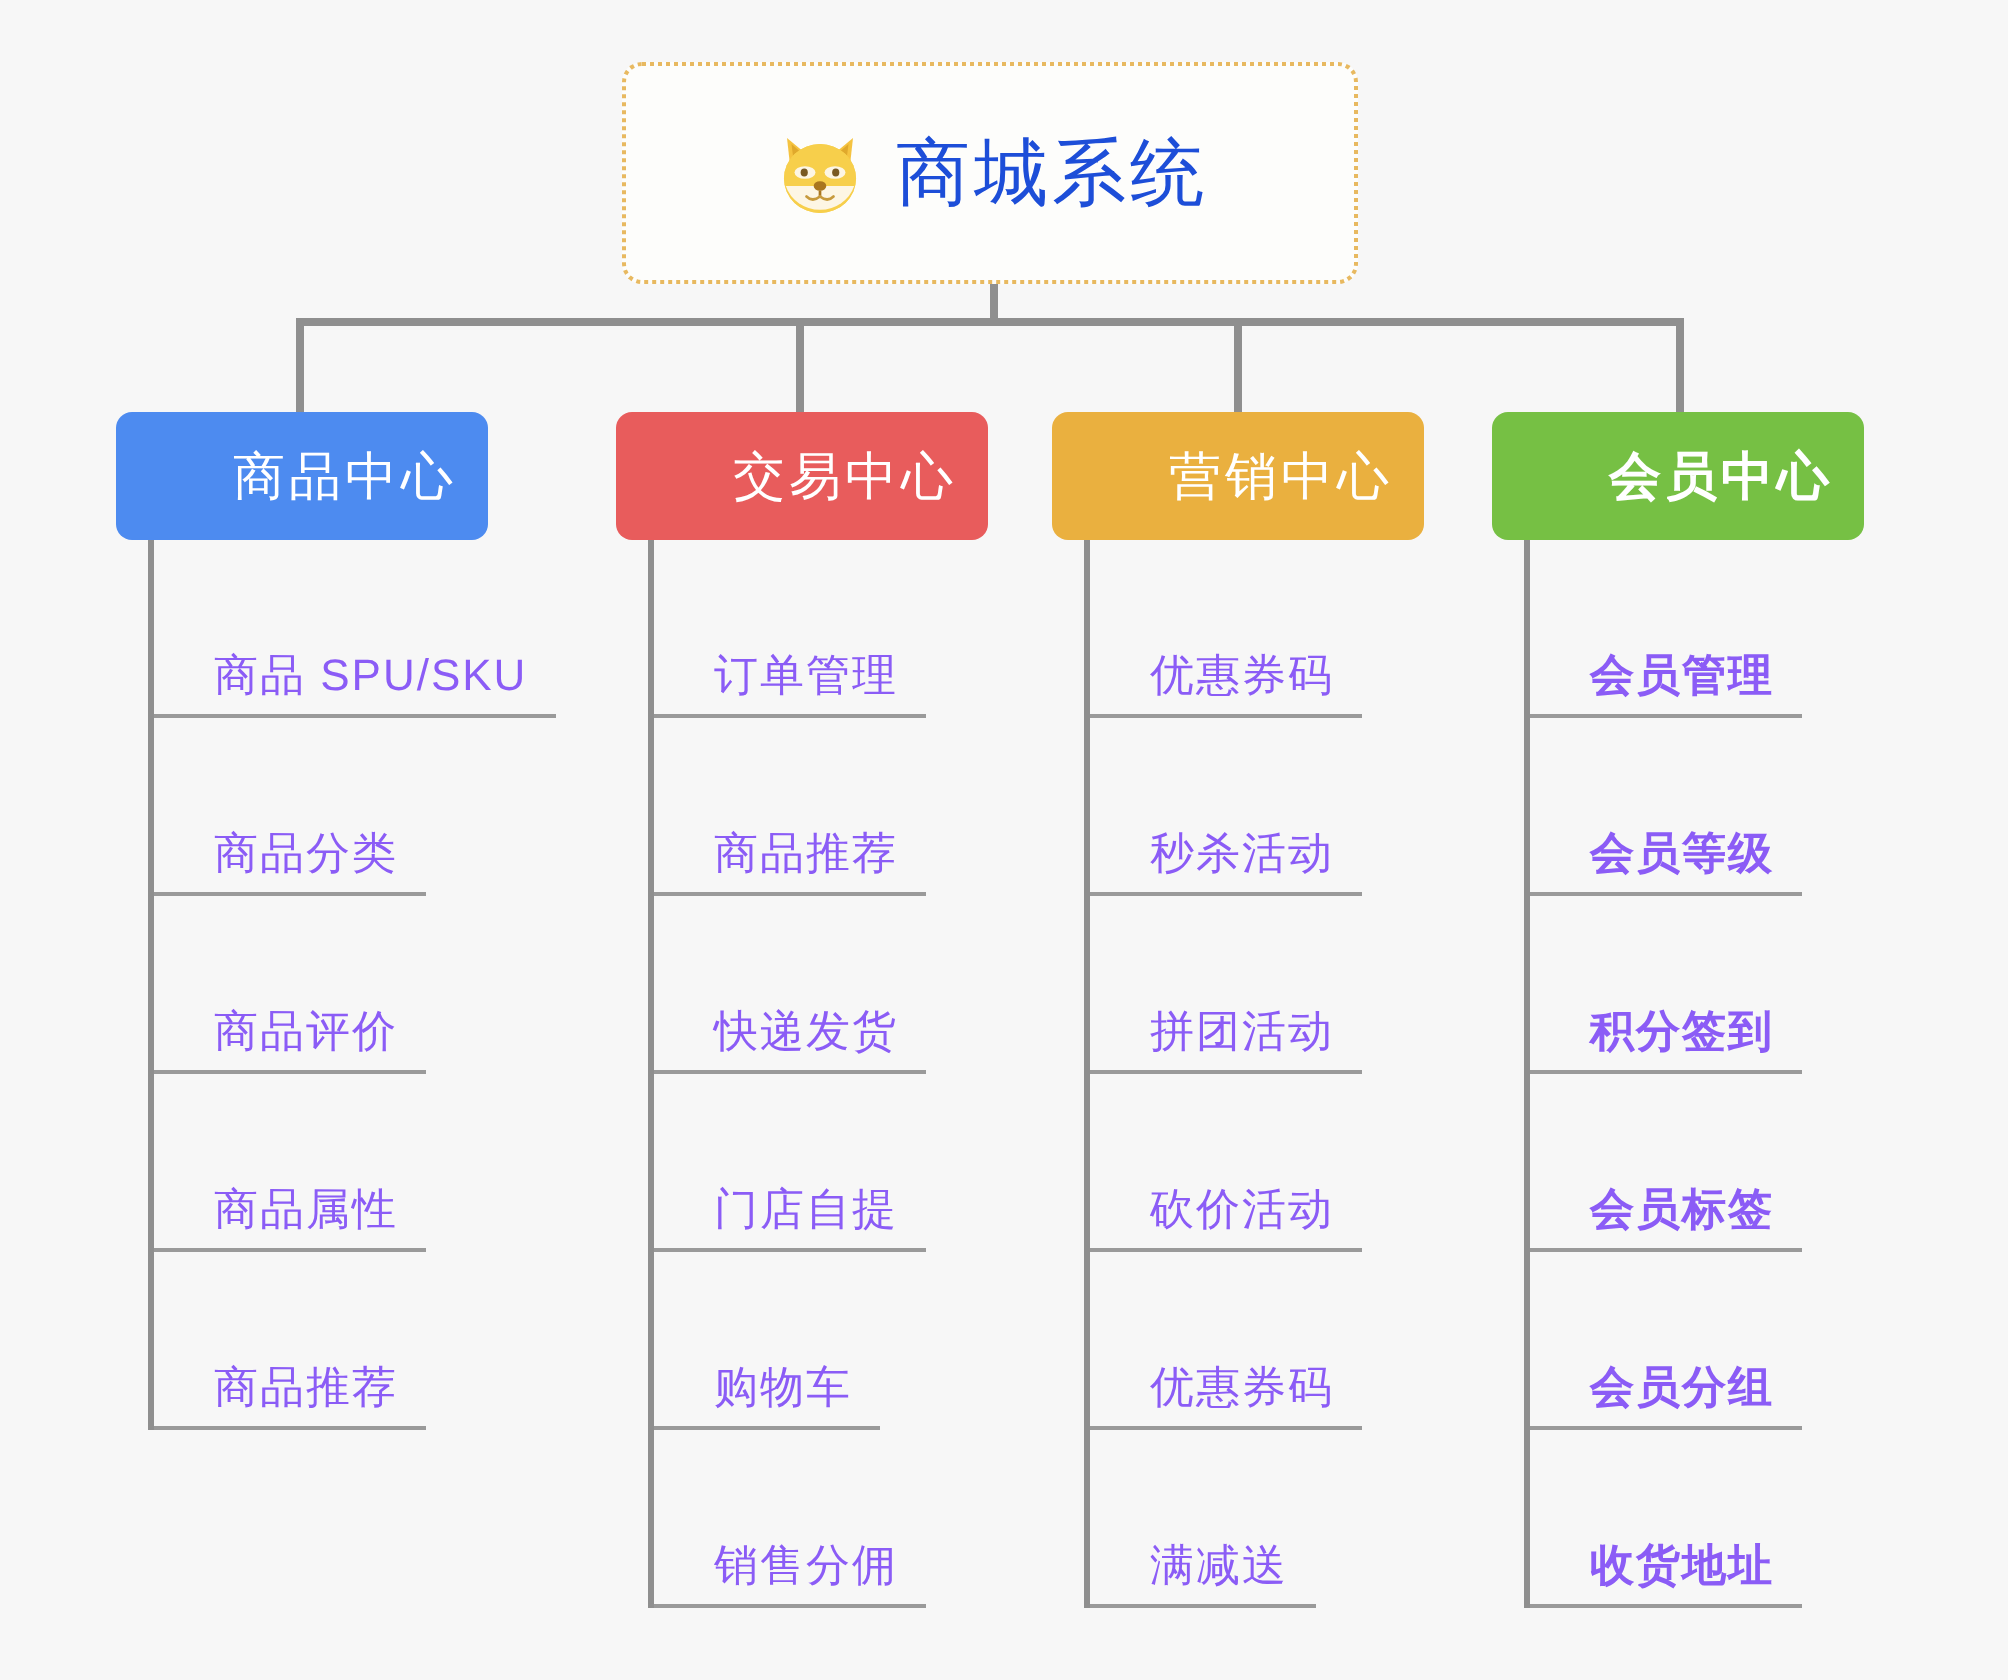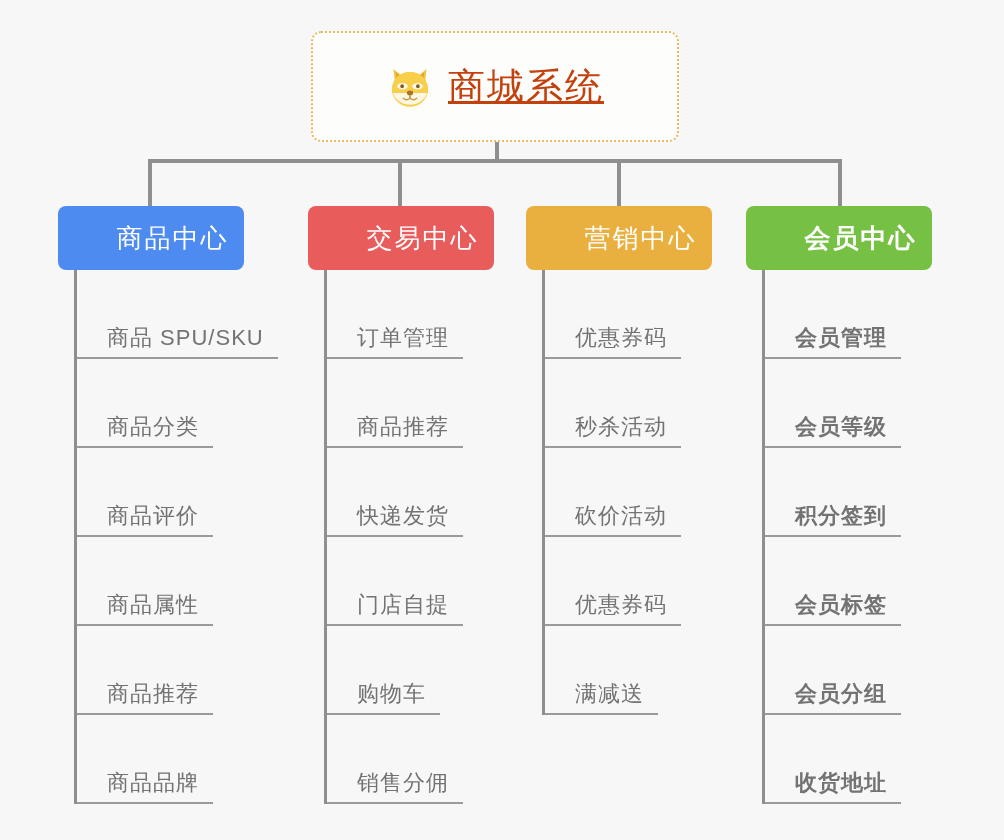--- a/index.html
+++ b/index.html
@@ -20,25 +20,24 @@
     border-radius:10px;
     box-sizing:border-box;
     display:flex;align-items:center;justify-content:center;
     gap:14px;
   }
   .root-emoji{
     width:48px;height:48px;flex:0 0 48px;position:relative;
   }
   .root-title{
     font-size:37px;
-    color:#c2410c;
+    color:#1d4ed8;
     letter-spacing:2px;
     line-height:1;
     white-space:nowrap;
-    text-decoration:underline;
   }
 
   
   .conn{position:absolute;background:#8f8f8f;}
   .conn-v-root{left:495px;top:142px;width:4px;height:20px;}
   .conn-h-bus{left:148px;top:159px;width:694px;height:4px;}
   .conn-v-drop{top:159px;width:4px;height:47px;}
 
   
   .col{position:absolute;top:206px;width:186px;}
@@ -65,21 +64,21 @@
   }
   .leaf-inner{
     display:inline-block;
     position:relative;
     padding-bottom:6px;
     margin-left:-30px;
     padding-left:30px;
   }
   .leaf-text{
     font-size:22px;
-    color:#737373;
+    color:#8b5cf6;
     white-space:nowrap;
     letter-spacing:1px;
     display:inline-block;
     padding-right:14px;
   }
   .leaf-rule{
     position:absolute;
     left:0;right:0;bottom:0;
     height:2px;background:#9a9a9a;
   }
@@ -132,23 +131,20 @@
         </div>
       <div class="leaf">
           <span class="leaf-inner"><span class="leaf-text">商品评价</span><span class="leaf-rule"></span></span>
         </div>
       <div class="leaf">
           <span class="leaf-inner"><span class="leaf-text">商品属性</span><span class="leaf-rule"></span></span>
         </div>
       <div class="leaf">
           <span class="leaf-inner"><span class="leaf-text">商品推荐</span><span class="leaf-rule"></span></span>
         </div>
-      <div class="leaf">
-          <span class="leaf-inner"><span class="leaf-text">商品品牌</span><span class="leaf-rule"></span></span>
-        </div>
     </div>
   </div>
 
   <div class="col" style="left:308px;">
     <div class="cat-head" style="background:#e85c5c;">
       <span>交易中心</span>
     </div>
     <div class="col-body">
       <div class="leaf">
           <span class="leaf-inner"><span class="leaf-text">订单管理</span><span class="leaf-rule"></span></span>
@@ -176,20 +172,23 @@
       <span>营销中心</span>
     </div>
     <div class="col-body">
       <div class="leaf">
           <span class="leaf-inner"><span class="leaf-text">优惠券码</span><span class="leaf-rule"></span></span>
         </div>
       <div class="leaf">
           <span class="leaf-inner"><span class="leaf-text">秒杀活动</span><span class="leaf-rule"></span></span>
         </div>
       <div class="leaf">
+          <span class="leaf-inner"><span class="leaf-text">拼团活动</span><span class="leaf-rule"></span></span>
+        </div>
+      <div class="leaf">
           <span class="leaf-inner"><span class="leaf-text">砍价活动</span><span class="leaf-rule"></span></span>
         </div>
       <div class="leaf">
           <span class="leaf-inner"><span class="leaf-text">优惠券码</span><span class="leaf-rule"></span></span>
         </div>
       <div class="leaf">
           <span class="leaf-inner"><span class="leaf-text">满减送</span><span class="leaf-rule"></span></span>
         </div>
     </div>
   </div>

